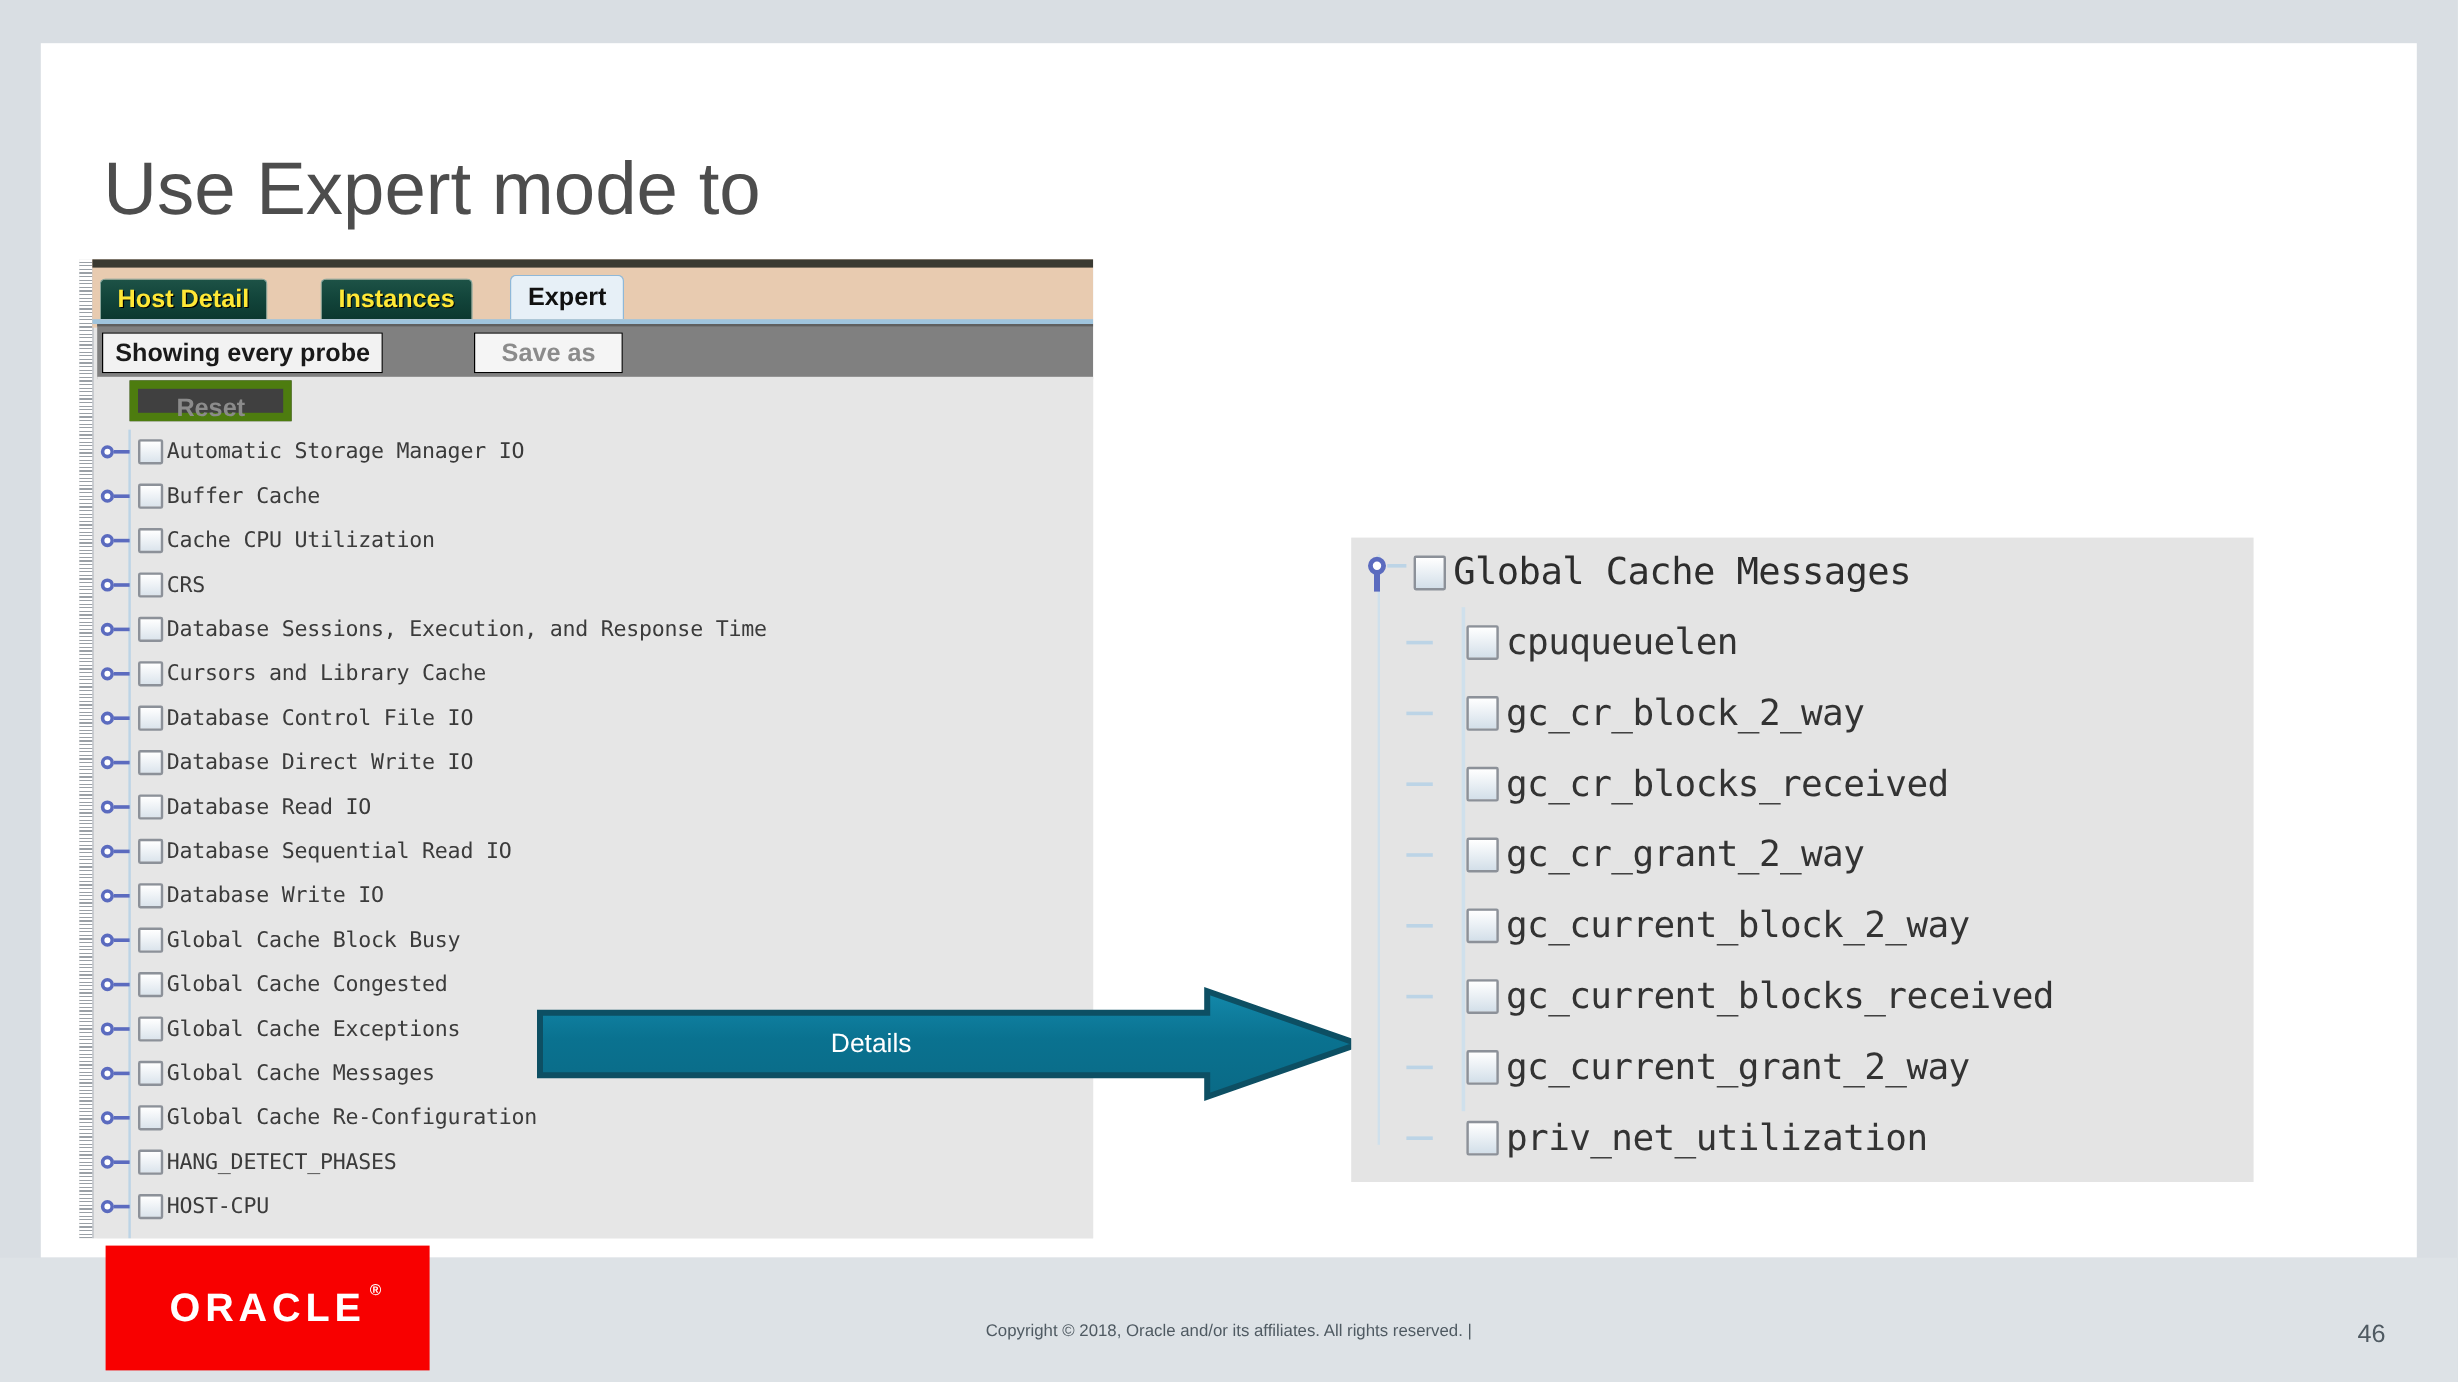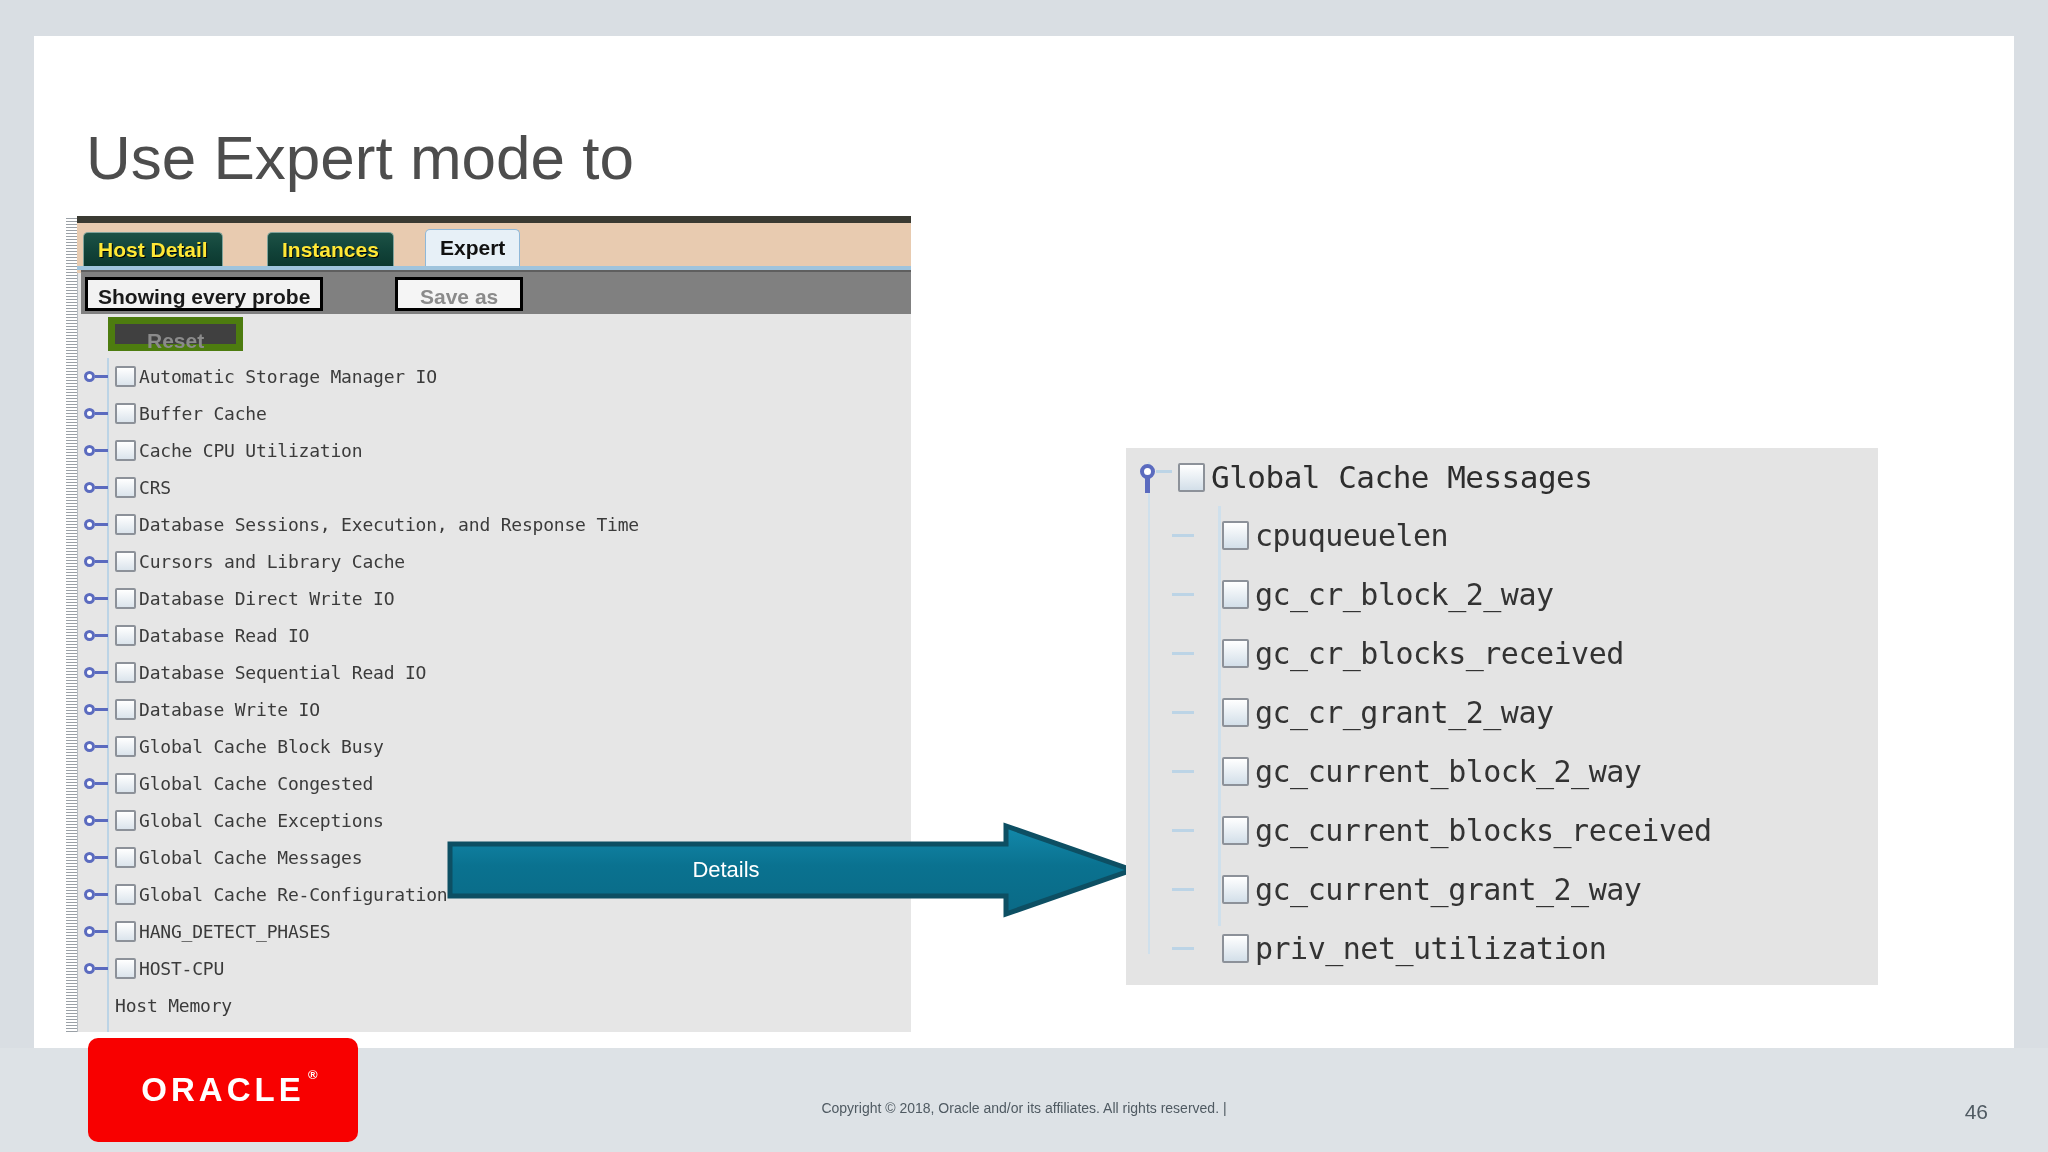--- a/index.html
+++ b/index.html
@@ -114,21 +114,21 @@
   .btn {
     position: absolute;
     top: 5px;
     height: 34px;
     line-height: 34px;
     font-family: "Liberation Sans", sans-serif;
     font-size: 21px;
     font-weight: bold;
     text-align: center;
     background: #f2f2f2;
-    border: 3px solid #000000;
+    border: 1px solid #000000;
     color: #1a1a1a;
     box-sizing: border-box;
     white-space: nowrap;
   }
   .btn.showing {
     left: 4px;
     padding: 0 10px;
   }
   .btn.saveas {
     left: 314px;
@@ -325,21 +325,20 @@
   .oracle-logo {
     position: absolute;
     left: 88px;
     top: 1038px;
     width: 270px;
     height: 104px;
     background: #f80000;
     display: flex;
     align-items: center;
     justify-content: center;
-    border-radius: 10px;
   }
   .oracle-word {
     color: #ffffff;
     font-family: "Liberation Sans", sans-serif;
     font-size: 33px;
     font-weight: bold;
     letter-spacing: 4px;
     position: relative;
   }
   .oracle-word .reg {
@@ -449,20 +448,28 @@
             <div class="cbox"></div>
             <div class="tree-label">Database Sessions, Execution, and Response Time</div>
           </div>
           <div class="tree-row">
             <div class="handle">
               <div class="knob"></div>
               <div class="stem"></div>
             </div>
             <div class="cbox"></div>
             <div class="tree-label">Cursors and Library Cache</div>
+          </div>
+          <div class="tree-row">
+            <div class="handle">
+              <div class="knob"></div>
+              <div class="stem"></div>
+            </div>
+            <div class="cbox"></div>
+            <div class="tree-label">Database Control File IO</div>
           </div>
           <div class="tree-row">
             <div class="handle">
               <div class="knob"></div>
               <div class="stem"></div>
             </div>
             <div class="cbox"></div>
             <div class="tree-label">Database Direct Write IO</div>
           </div>
           <div class="tree-row">

